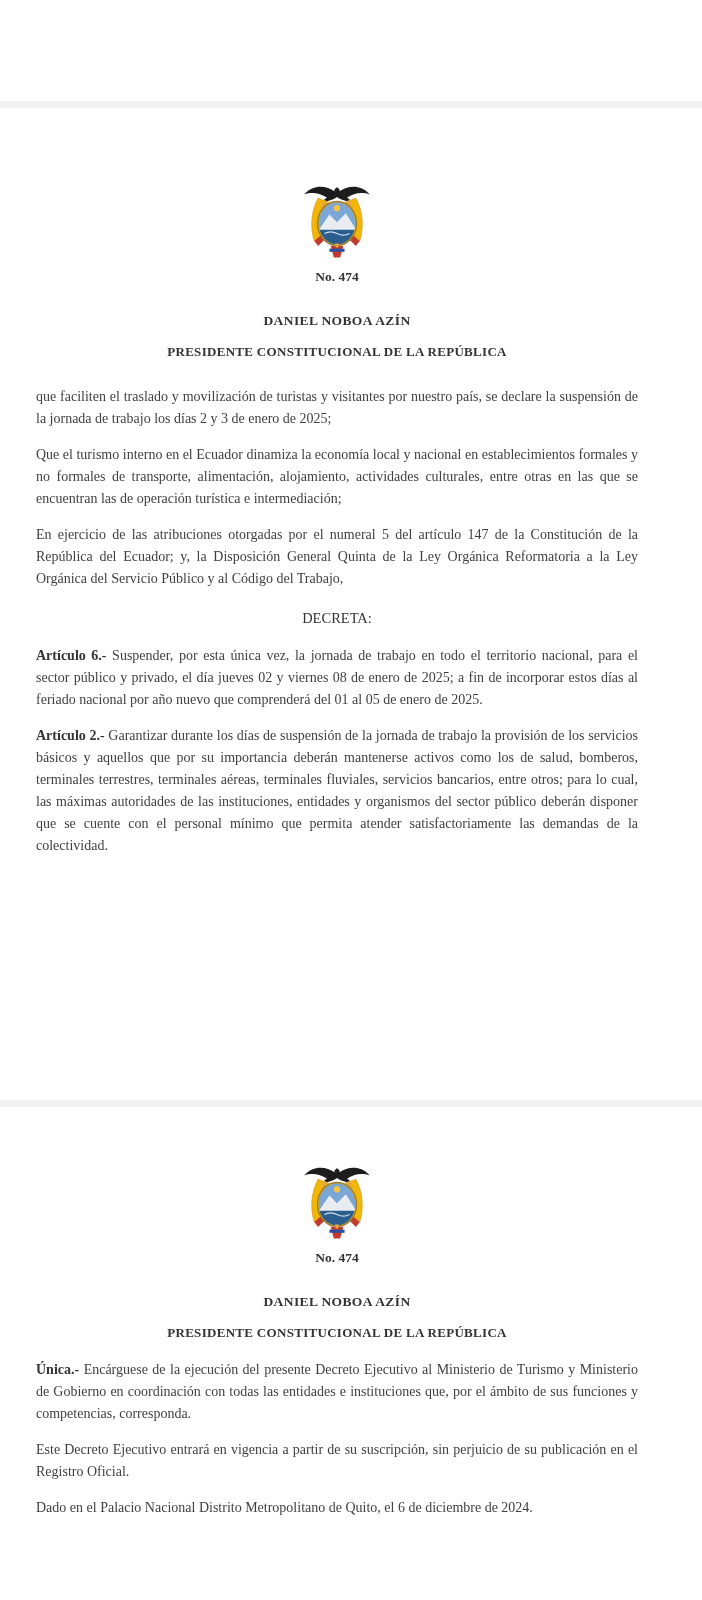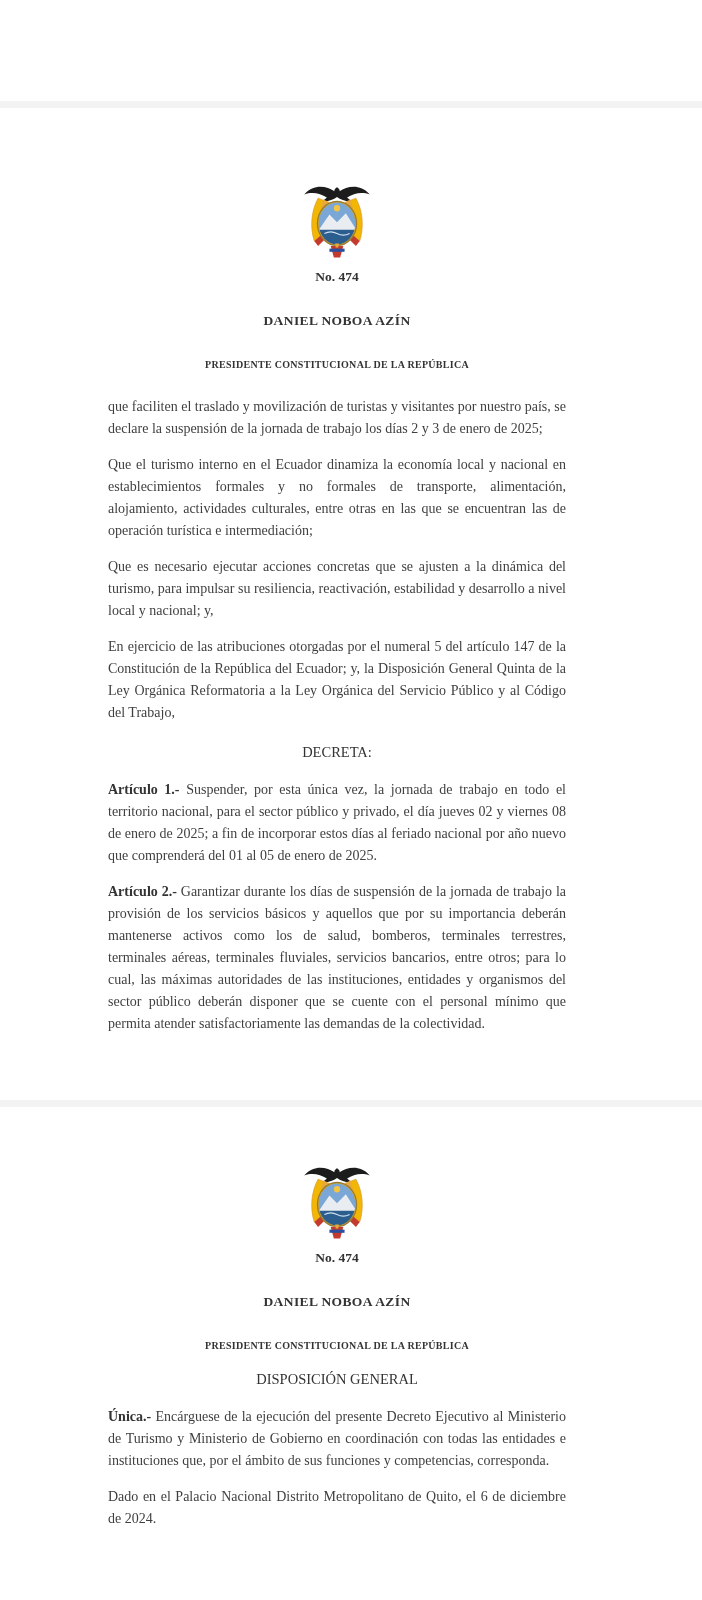--- a/index.html
+++ b/index.html
@@ -18,23 +18,23 @@
   .page-main { height: 992px; }
   .page-last { height: 493px; overflow: hidden; }
 
   .crest { display: block; margin: 0 auto; }
   .crest-wrap-1 { padding-top: 70px; }
   .crest-wrap-2 { padding-top: 52px; }
 
   .hdr { text-align: center; color: #333333; font-weight: bold; }
   .hdr-no { font-size: 13.5px; margin-top: 9px; }
   .hdr-name { font-size: 13.5px; margin-top: 28px; letter-spacing: 0.4px; }
-  .hdr-title { font-size: 10px; margin-top: 30px; letter-spacing: 0.3px; }
+  .hdr-title { font-size: 13px; margin-top: 15px; letter-spacing: 0.3px; }
 
-  .body-text { padding: 0 108px; color: #3f3f3f; }
+  .body-text { padding: 0 36px; color: #3f3f3f; }
   .body-text-1 { margin-top: 26px; }
   .body-text-2 { margin-top: 18px; }
 
   p.para {
     font-size: 14px;
     line-height: 22px;
     text-align: justify;
     margin-bottom: 14px;
     color: #3f3f3f;
   }
@@ -93,26 +93,25 @@
       </svg>
     </div>
 
     <div class="hdr hdr-no">No. 474</div>
     <div class="hdr hdr-name">DANIEL NOBOA AZÍN</div>
     <div class="hdr hdr-title">PRESIDENTE CONSTITUCIONAL DE LA REPÚBLICA</div>
 
     <div class="body-text body-text-1">
       <p class="para">que faciliten el traslado y movilización de turistas y visitantes por nuestro país, se declare la suspensión de la jornada de trabajo los días 2 y 3 de enero de 2025;</p>
       <p class="para">Que el turismo interno en el Ecuador dinamiza la economía local y nacional en establecimientos formales y no formales de transporte, alimentación, alojamiento, actividades culturales, entre otras en las que se encuentran las de operación turística e intermediación;</p>
-      <p class="para">Que es necesario ejecutar acciones concretas que se ajusten a la dinámica del turismo, para impulsar su resiliencia, reactivación, estabilidad y desarrollo a nivel local y nacional; y,</p>
       <p class="para">En ejercicio de las atribuciones otorgadas por el numeral 5 del artículo 147 de la Constitución de la República del Ecuador; y, la Disposición General Quinta de la Ley Orgánica Reformatoria a la Ley Orgánica del Servicio Público y al Código del Trabajo,</p>
 
       <div class="center-heading">DECRETA:</div>
 
-      <p class="para"><b>Artículo 1.-</b> <span>Suspender, por esta única vez, la jornada de trabajo en todo el territorio nacional, para el sector público y privado, el día jueves 02 y viernes 08 de enero de 2025; a fin de incorporar estos días al feriado nacional por año nuevo que comprenderá del 01 al 05 de enero de 2025.</span></p>
+      <p class="para"><b>Artículo 6.-</b> <span>Suspender, por esta única vez, la jornada de trabajo en todo el territorio nacional, para el sector público y privado, el día jueves 02 y viernes 08 de enero de 2025; a fin de incorporar estos días al feriado nacional por año nuevo que comprenderá del 01 al 05 de enero de 2025.</span></p>
       <p class="para"><b>Artículo 2.-</b> <span>Garantizar durante los días de suspensión de la jornada de trabajo la provisión de los servicios básicos y aquellos que por su importancia deberán mantenerse activos como los de salud, bomberos, terminales terrestres, terminales aéreas, terminales fluviales, servicios bancarios, entre otros; para lo cual, las máximas autoridades de las instituciones, entidades y organismos del sector público deberán disponer que se cuente con el personal mínimo que permita atender satisfactoriamente las demandas de la colectividad.</span></p>
     </div>
   </div>
 
   <div class="page-gap"></div>
 
   <div class="page page-last">
 
     <div class="crest-wrap-2">
       <svg class="crest" width="76" height="82" viewBox="0 0 120 130">
@@ -142,22 +141,22 @@
         <rect x="48" y="112" width="24" height="5" fill="#2b4f9e"></rect>
         <path d="M57,104 L63,104 L62,110 L58,110 Z" fill="#e8a93c"></path>
       </svg>
     </div>
 
     <div class="hdr hdr-no">No. 474</div>
     <div class="hdr hdr-name">DANIEL NOBOA AZÍN</div>
     <div class="hdr hdr-title">PRESIDENTE CONSTITUCIONAL DE LA REPÚBLICA</div>
 
     <div class="body-text body-text-2">
-      <div class="center-heading">DISPOSICIÓN GENERAL</div>
 
       <p class="para"><b>Única.-</b> <span>Encárguese de la ejecución del presente Decreto Ejecutivo al Ministerio de Turismo y Ministerio de Gobierno en coordinación con todas las entidades e instituciones que, por el ámbito de sus funciones y competencias, corresponda.</span></p>
 
 
+      <p class="para">Este Decreto Ejecutivo entrará en vigencia a partir de su suscripción, sin perjuicio de su publicación en el Registro Oficial.</p>
       <p class="para">Dado en el Palacio Nacional Distrito Metropolitano de Quito, el 6 de diciembre de 2024.</p>
     </div>
   </div>
 
 </div>
 
 </body></html>

